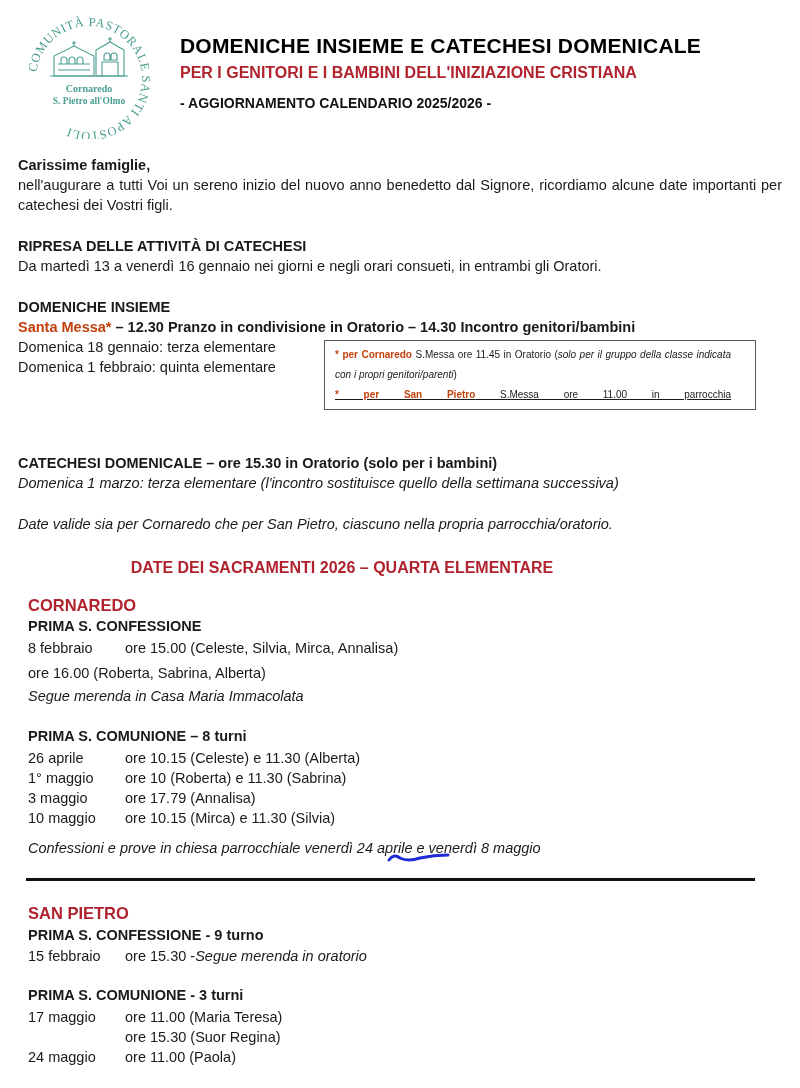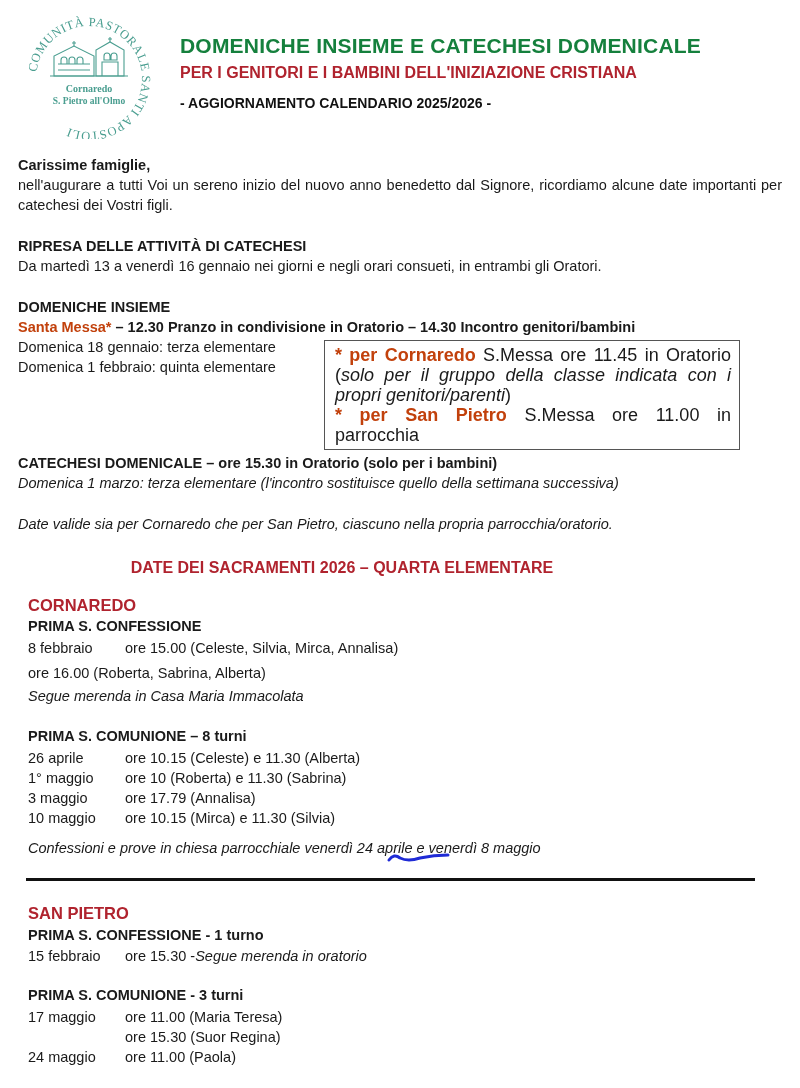--- a/index.html
+++ b/index.html
@@ -2,27 +2,27 @@
 <html><head>
   <meta charset="utf-8">
   <style>
     html, body { margin: 0; padding: 0; background: #ffffff; }
     body { width: 800px; height: 1088px; position: relative; overflow: hidden; color: #1a1a1a; font-family: "Liberation Sans", sans-serif; }
     .abs { position: absolute; }
     .red { color: #c2410c; }
     .bold { font-weight: bold; }
     .ital { font-style: italic; }
     .logo { left: 14px; top: 4px; width: 150px; height: 135px; }
-    .title1 { left: 180px; top: 34px; font-size: 21px; font-weight: bold; color: #15803d; letter-spacing: 0.2px; }
+    .title1 { left: 180px; top: 34px; font-size: 21px; font-weight: bold; color: #000000; letter-spacing: 0.2px; }
     .title2 { left: 180px; top: 64px; font-size: 16px; font-weight: bold; color: #b0232e; }
     .title3 { left: 180px; top: 95px; font-size: 14px; font-weight: bold; color: #111; }
     .p { left: 18px; font-size: 14.5px; line-height: 20px; }
     .just { text-align: justify; text-align-last: left; width: 764px; }
-    .box { left: 324px; top: 340px; width: 396px; padding: 4px 8px 4px 10px; border: 1px solid #555; font-size: 18px; line-height: 20px; text-align: justify; }
-    .box .last { text-align-last: justify; }
+    .box { left: 324px; top: 340px; width: 396px; padding: 4px 24px 4px 10px; border: 1px solid #555; font-size: 10px; line-height: 20px; text-align: justify; }
+    .box .last { text-align-last: justify; text-decoration: underline; }
     .center { left: 0; width: 684px; text-align: center; font-size: 16px; font-weight: bold; color: #b0232e; }
     .h2 { left: 28px; font-size: 16.5px; font-weight: bold; color: #b0232e; }
     .h3 { left: 28px; font-size: 14.5px; font-weight: bold; }
     .row { left: 28px; font-size: 14.5px; line-height: 20px; display: flex; }
     .row .d { width: 97px; display: inline-block; }
     .rule { left: 26px; top: 878px; width: 729px; height: 2.5px; background: #111; }
     .scribble { left: 386px; top: 850px; }
   </style>
 </head>
 <body>
@@ -113,21 +113,21 @@
 </div>
 <div class="abs row ital" style="top:838px;">Confessioni e prove in chiesa parrocchiale venerdì 24 aprile e venerdì 8 maggio</div>
 
 <svg class="abs scribble" width="70" height="14">
   <path d="M3 10 Q8 3 14 8 Q22 12 34 8 Q48 5 62 5" stroke="#1f2bd6" stroke-width="3" fill="none" stroke-linecap="round"></path>
 </svg>
 
 <div class="abs rule"></div>
 
 <div class="abs h2" style="top:904px;">SAN PIETRO</div>
-<div class="abs h3" style="top:927px;">PRIMA S. CONFESSIONE - 1 turno</div>
+<div class="abs h3" style="top:927px;">PRIMA S. CONFESSIONE - 9 turno</div>
 <div class="abs row" style="top:946px;">
   <span class="d">15 febbraio</span>
     <span>ore 15.30 - </span>
     <span class="ital" style="white-space:pre;">Segue merenda in oratorio</span>
 </div>
 
 <div class="abs h3" style="top:987px;">PRIMA S. COMUNIONE - 3 turni</div>
 <div class="abs row" style="top:1007px;">
   <span class="d">17 maggio</span>
     <span>ore 11.00 (Maria Teresa)</span>

